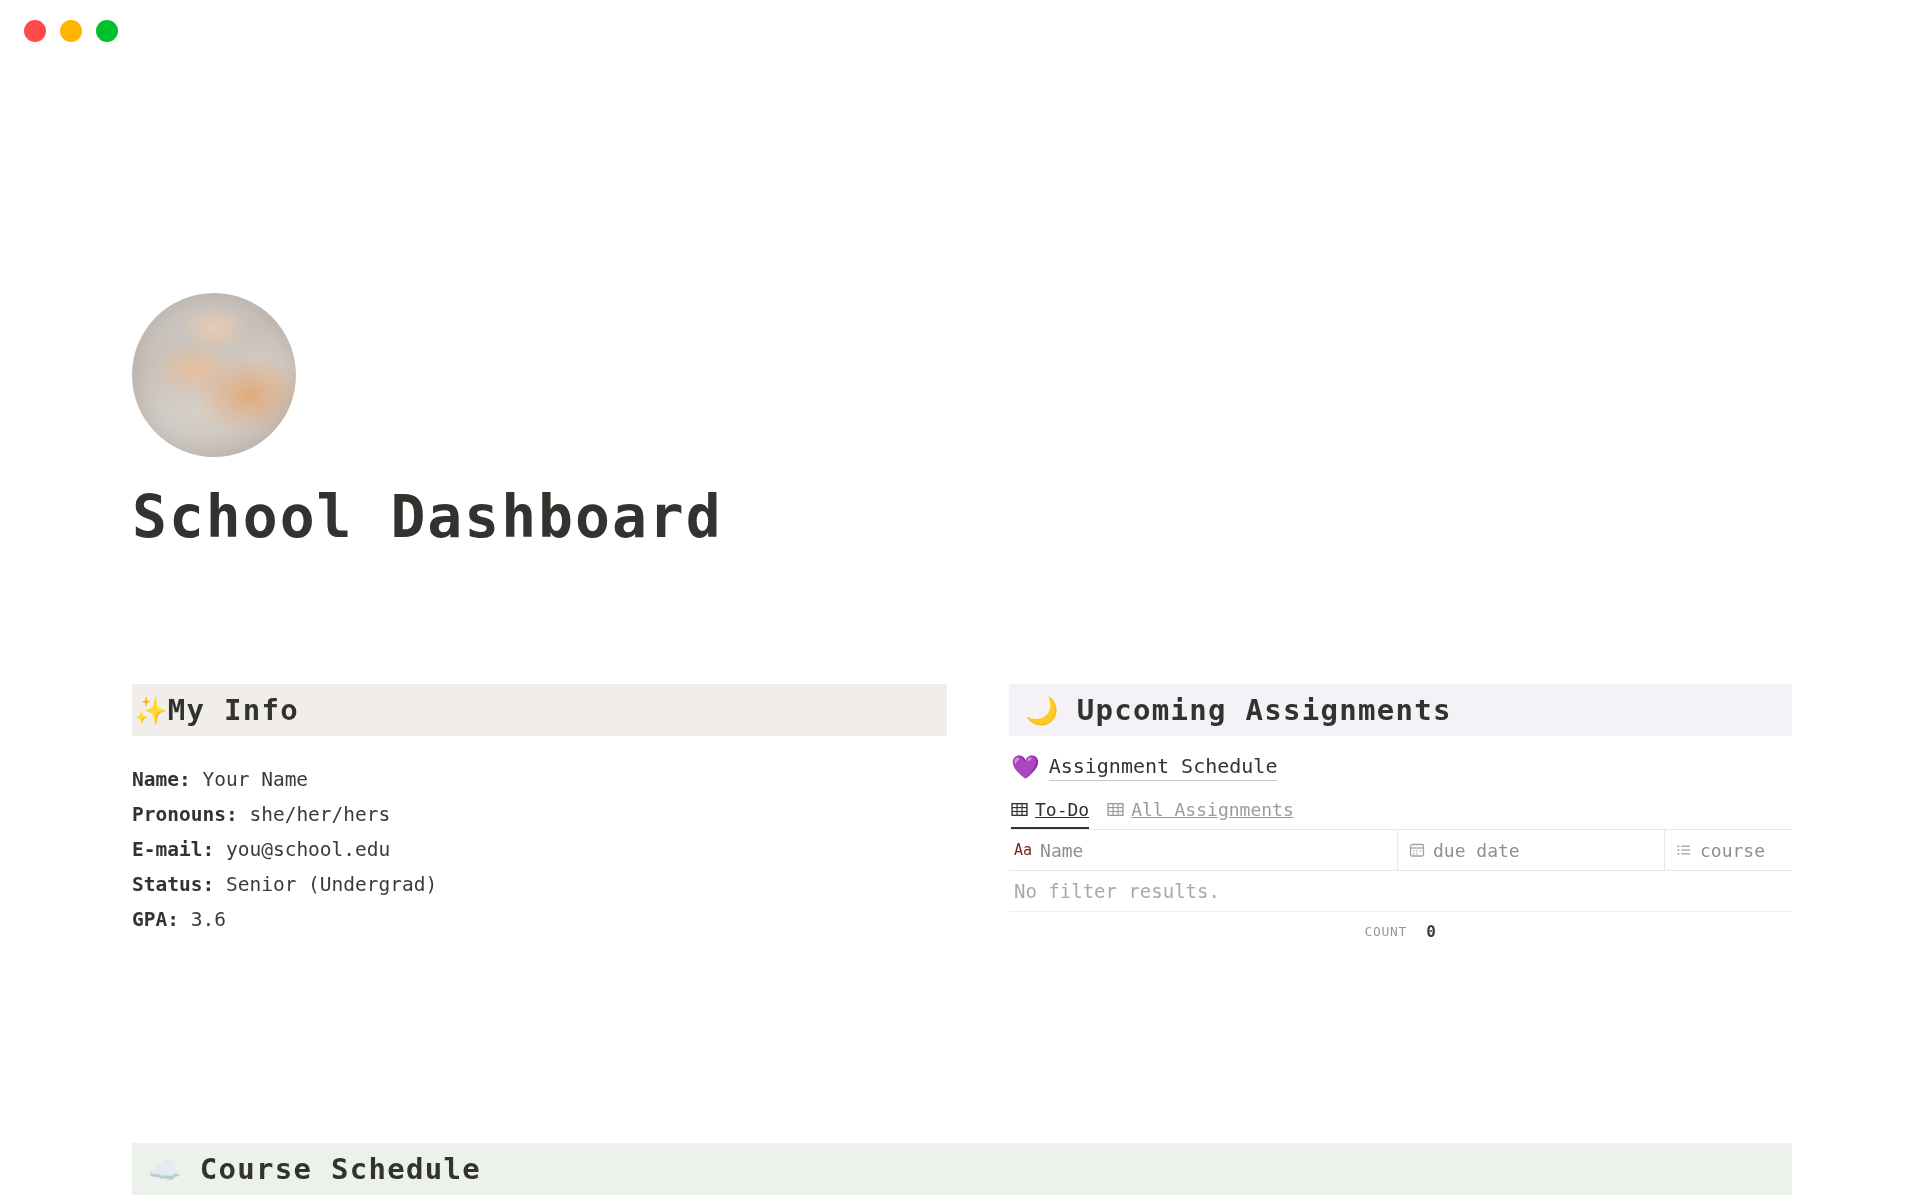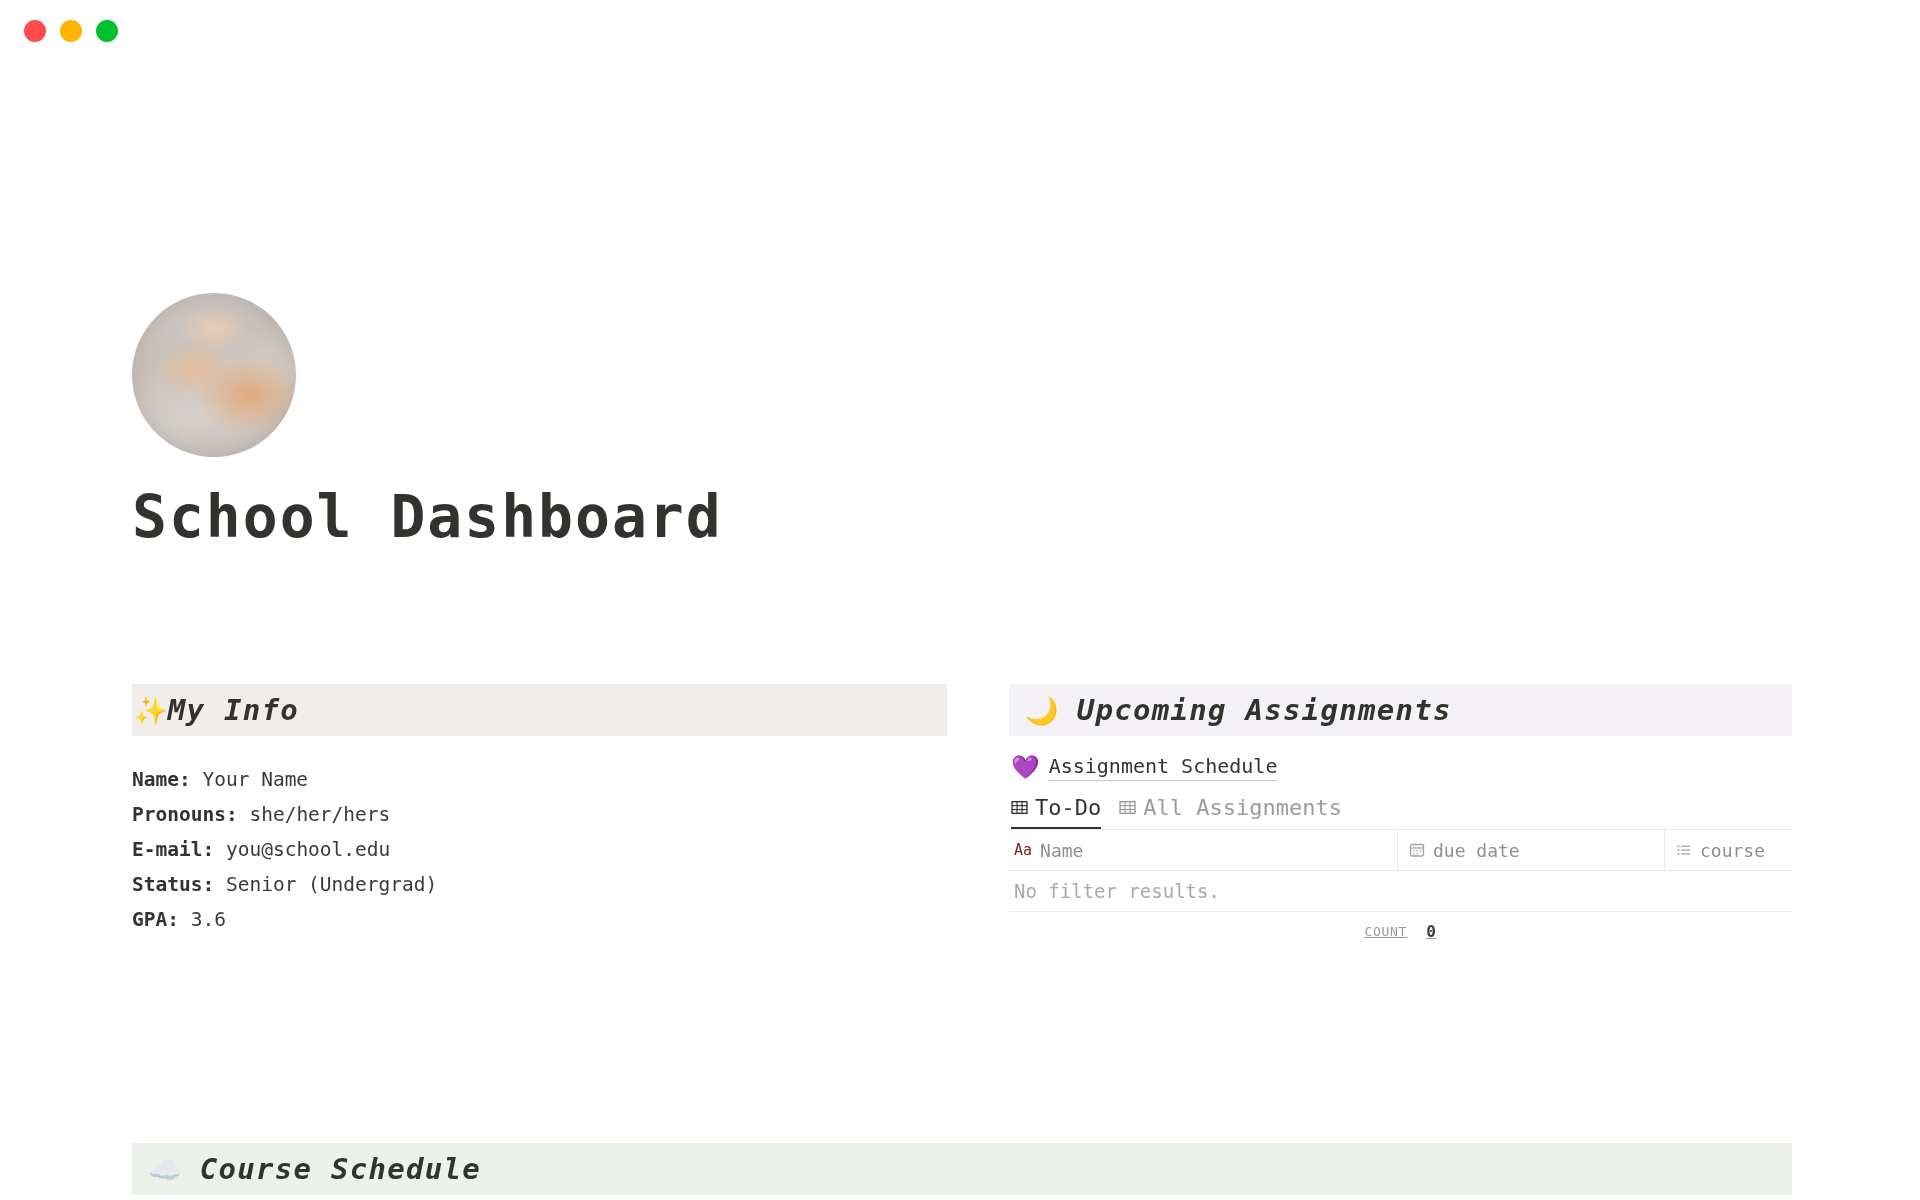--- a/index.html
+++ b/index.html
@@ -120,21 +120,20 @@
   .band-info .emoji     { margin-left: 2px; }
   .band-upcoming .emoji { margin-left: 16px; }
   .band-course .emoji   { margin-left: 16px; }
 
   .band h2 {
     font-size: 29px;
     font-weight: 700;
     letter-spacing: 1.3px;
     color: #32322e;
     white-space: nowrap;
-    font-style: italic;
   }
   .band-upcoming h2,
   .band-course h2 { margin-left: 18px; }
 
   
   .info-list { margin-top: 26px; }
   .info-row {
     font-size: 19.5px;
     line-height: 35px;
     color: #33332f;
@@ -167,23 +166,24 @@
     align-items: flex-end;
     gap: 18px;
     margin-top: 14px;
     margin-left: 2px;
     height: 34px;
   }
   .view-tab {
     display: flex;
     align-items: center;
     gap: 7px;
-    font-size: 22px;
+    font-size: 18px;
     padding-bottom: 7px;
     white-space: nowrap;
+    text-decoration: underline;
   }
   .view-tab.active {
     color: #32322e;
     border-bottom: 2.5px solid #32322e;
   }
   .view-tab.inactive {
     color: #9b9b98;
     border-bottom: 2.5px solid transparent;
   }
   .tab-ico { display: inline-flex; }
@@ -226,21 +226,20 @@
 
   .count-bar {
     height: 38px;
     display: flex;
     align-items: center;
     justify-content: center;
     gap: 19px;
     font-size: 13px;
     letter-spacing: 0.7px;
     color: #979794;
-    text-decoration: underline;
   }
   .count-bar .num { font-size: 16px; color: #3a3a36; font-weight: 600; }
 
   
   .course-section {
     position: absolute;
     left: 0;
     top: 1095px;
     width: 1660px;
   }

